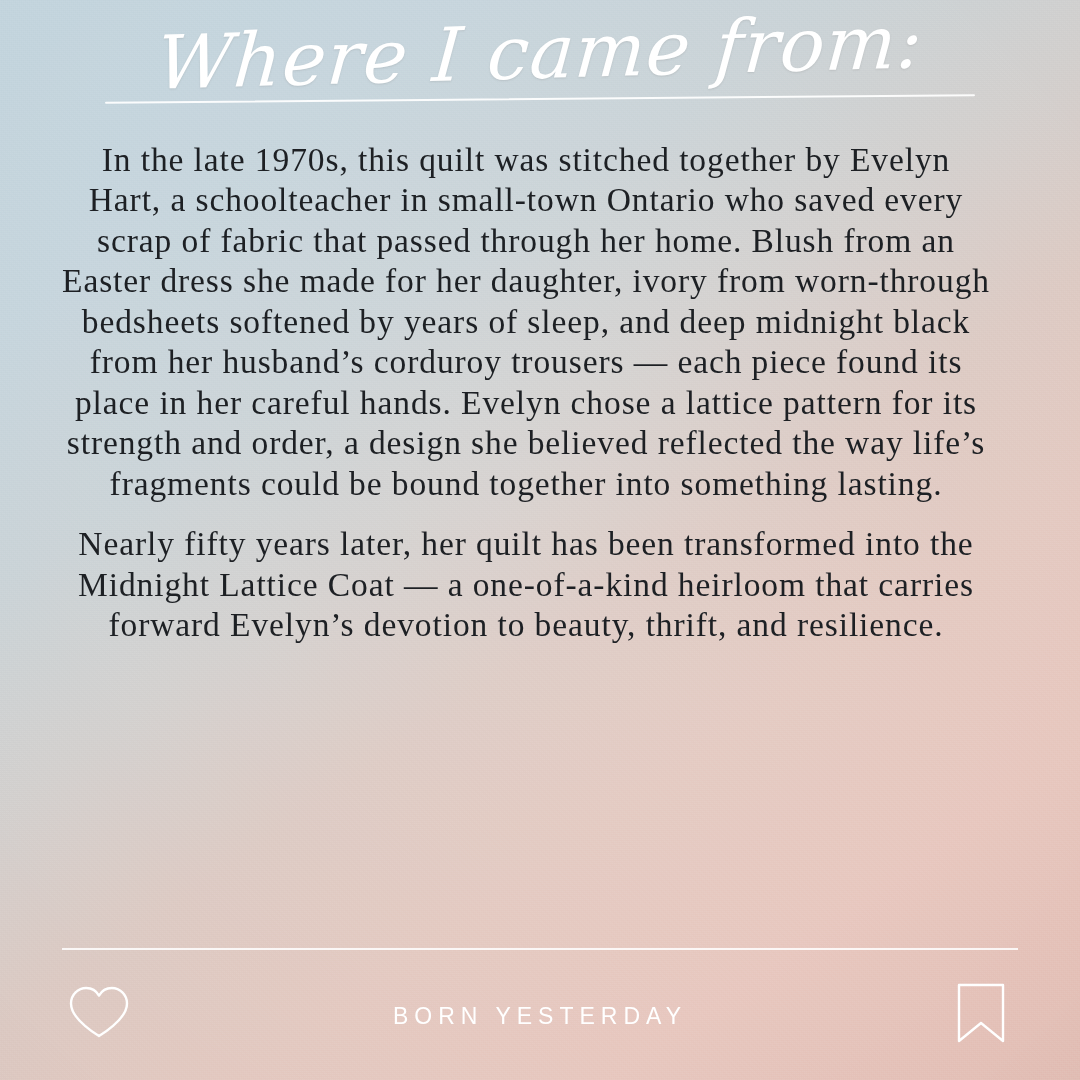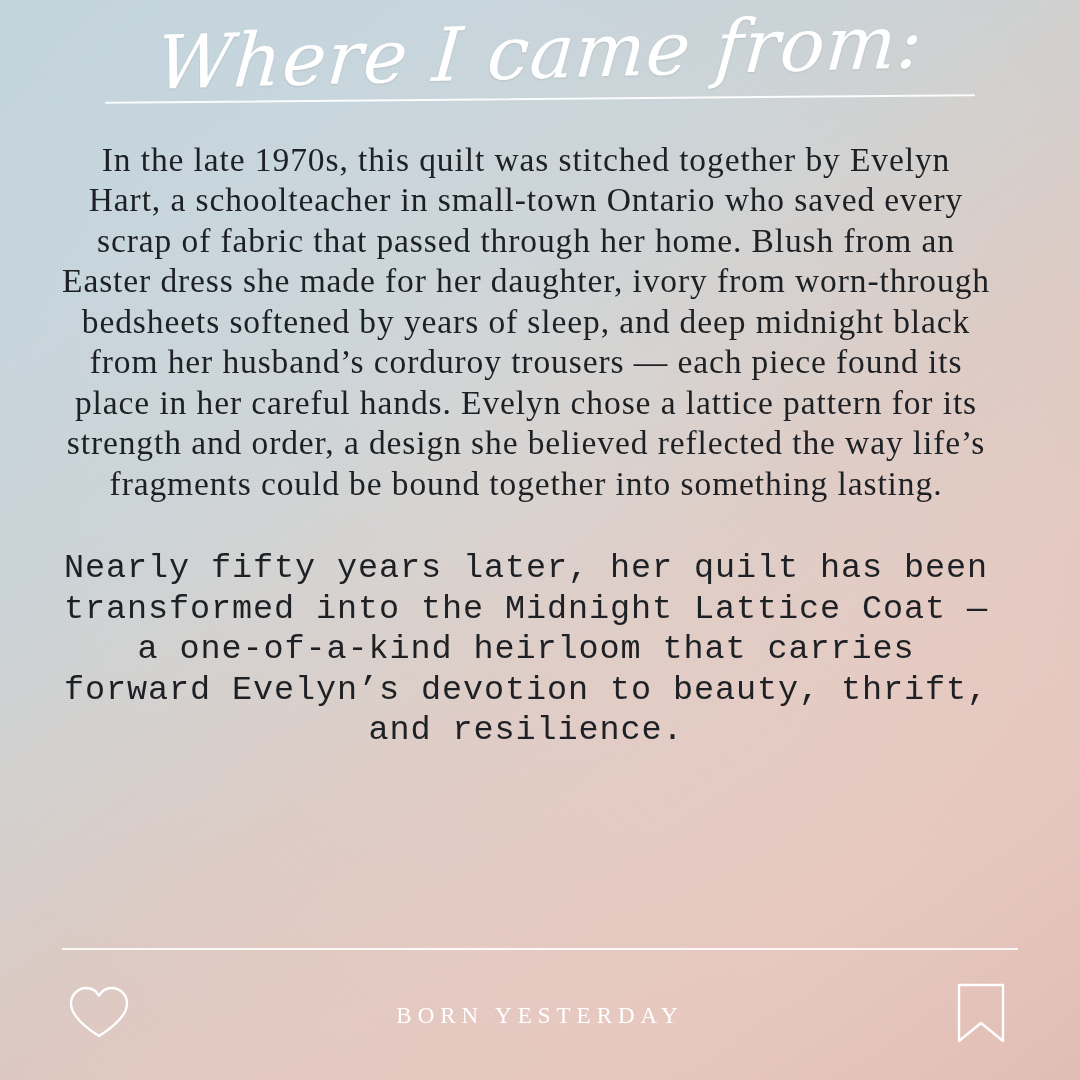--- a/index.html
+++ b/index.html
@@ -92,43 +92,42 @@
   .para {
     color: #1d2024;
     font-family: "Liberation Serif", serif;
     font-size: 33.5px;
     line-height: 40.5px;
     letter-spacing: 0.9px;
     text-align: center;
     margin: 0;
   }
   .para + .para {
-    margin-top: 44px;
-    font-family: Liberation Mono, monospace;
+    margin-top: 20px;
   }
 
   
   .footer {
     flex: 0 0 auto;
     padding: 0 62px 30px 62px;
   }
   .footer-rule {
     width: 100%;
     height: 2px;
     background: rgba(255,255,255,.85);
     margin-bottom: 26px;
   }
   .footer-row {
     display: flex;
     align-items: center;
     justify-content: space-between;
   }
   .brand {
     color: #ffffff;
-    font-family: Liberation Serif, serif;
+    font-family: Liberation Sans, sans-serif;
     font-size: 23px;
     letter-spacing: 6px;
     font-weight: 400;
     text-align: center;
     flex: 1 1 auto;
     padding-top: 6px;
   }
   .ico {
     width: 74px;
     height: 74px;

